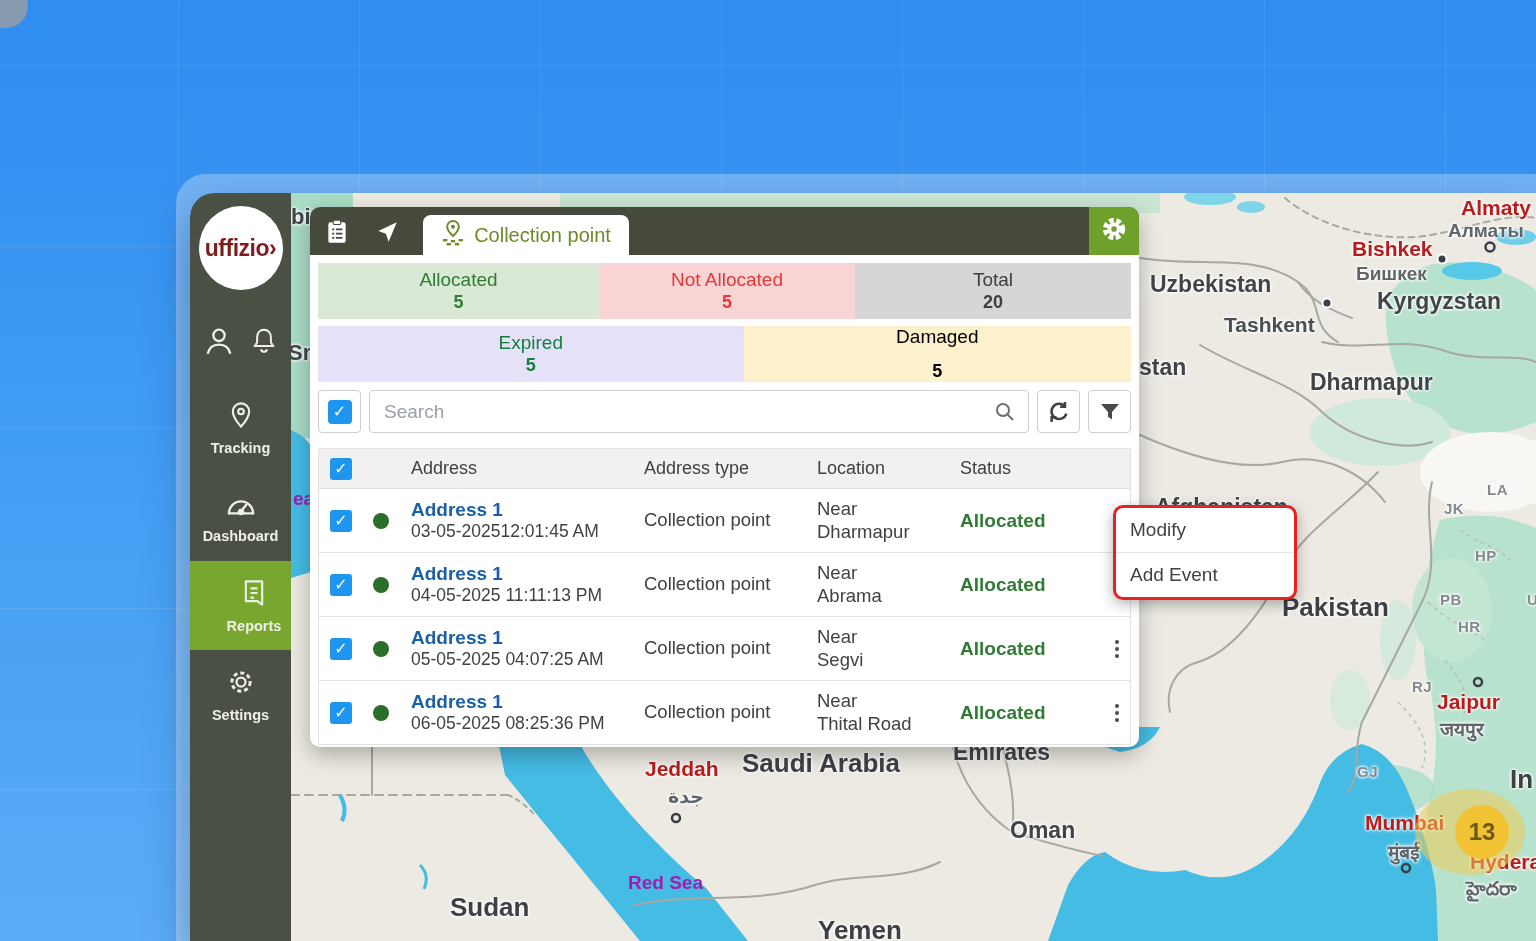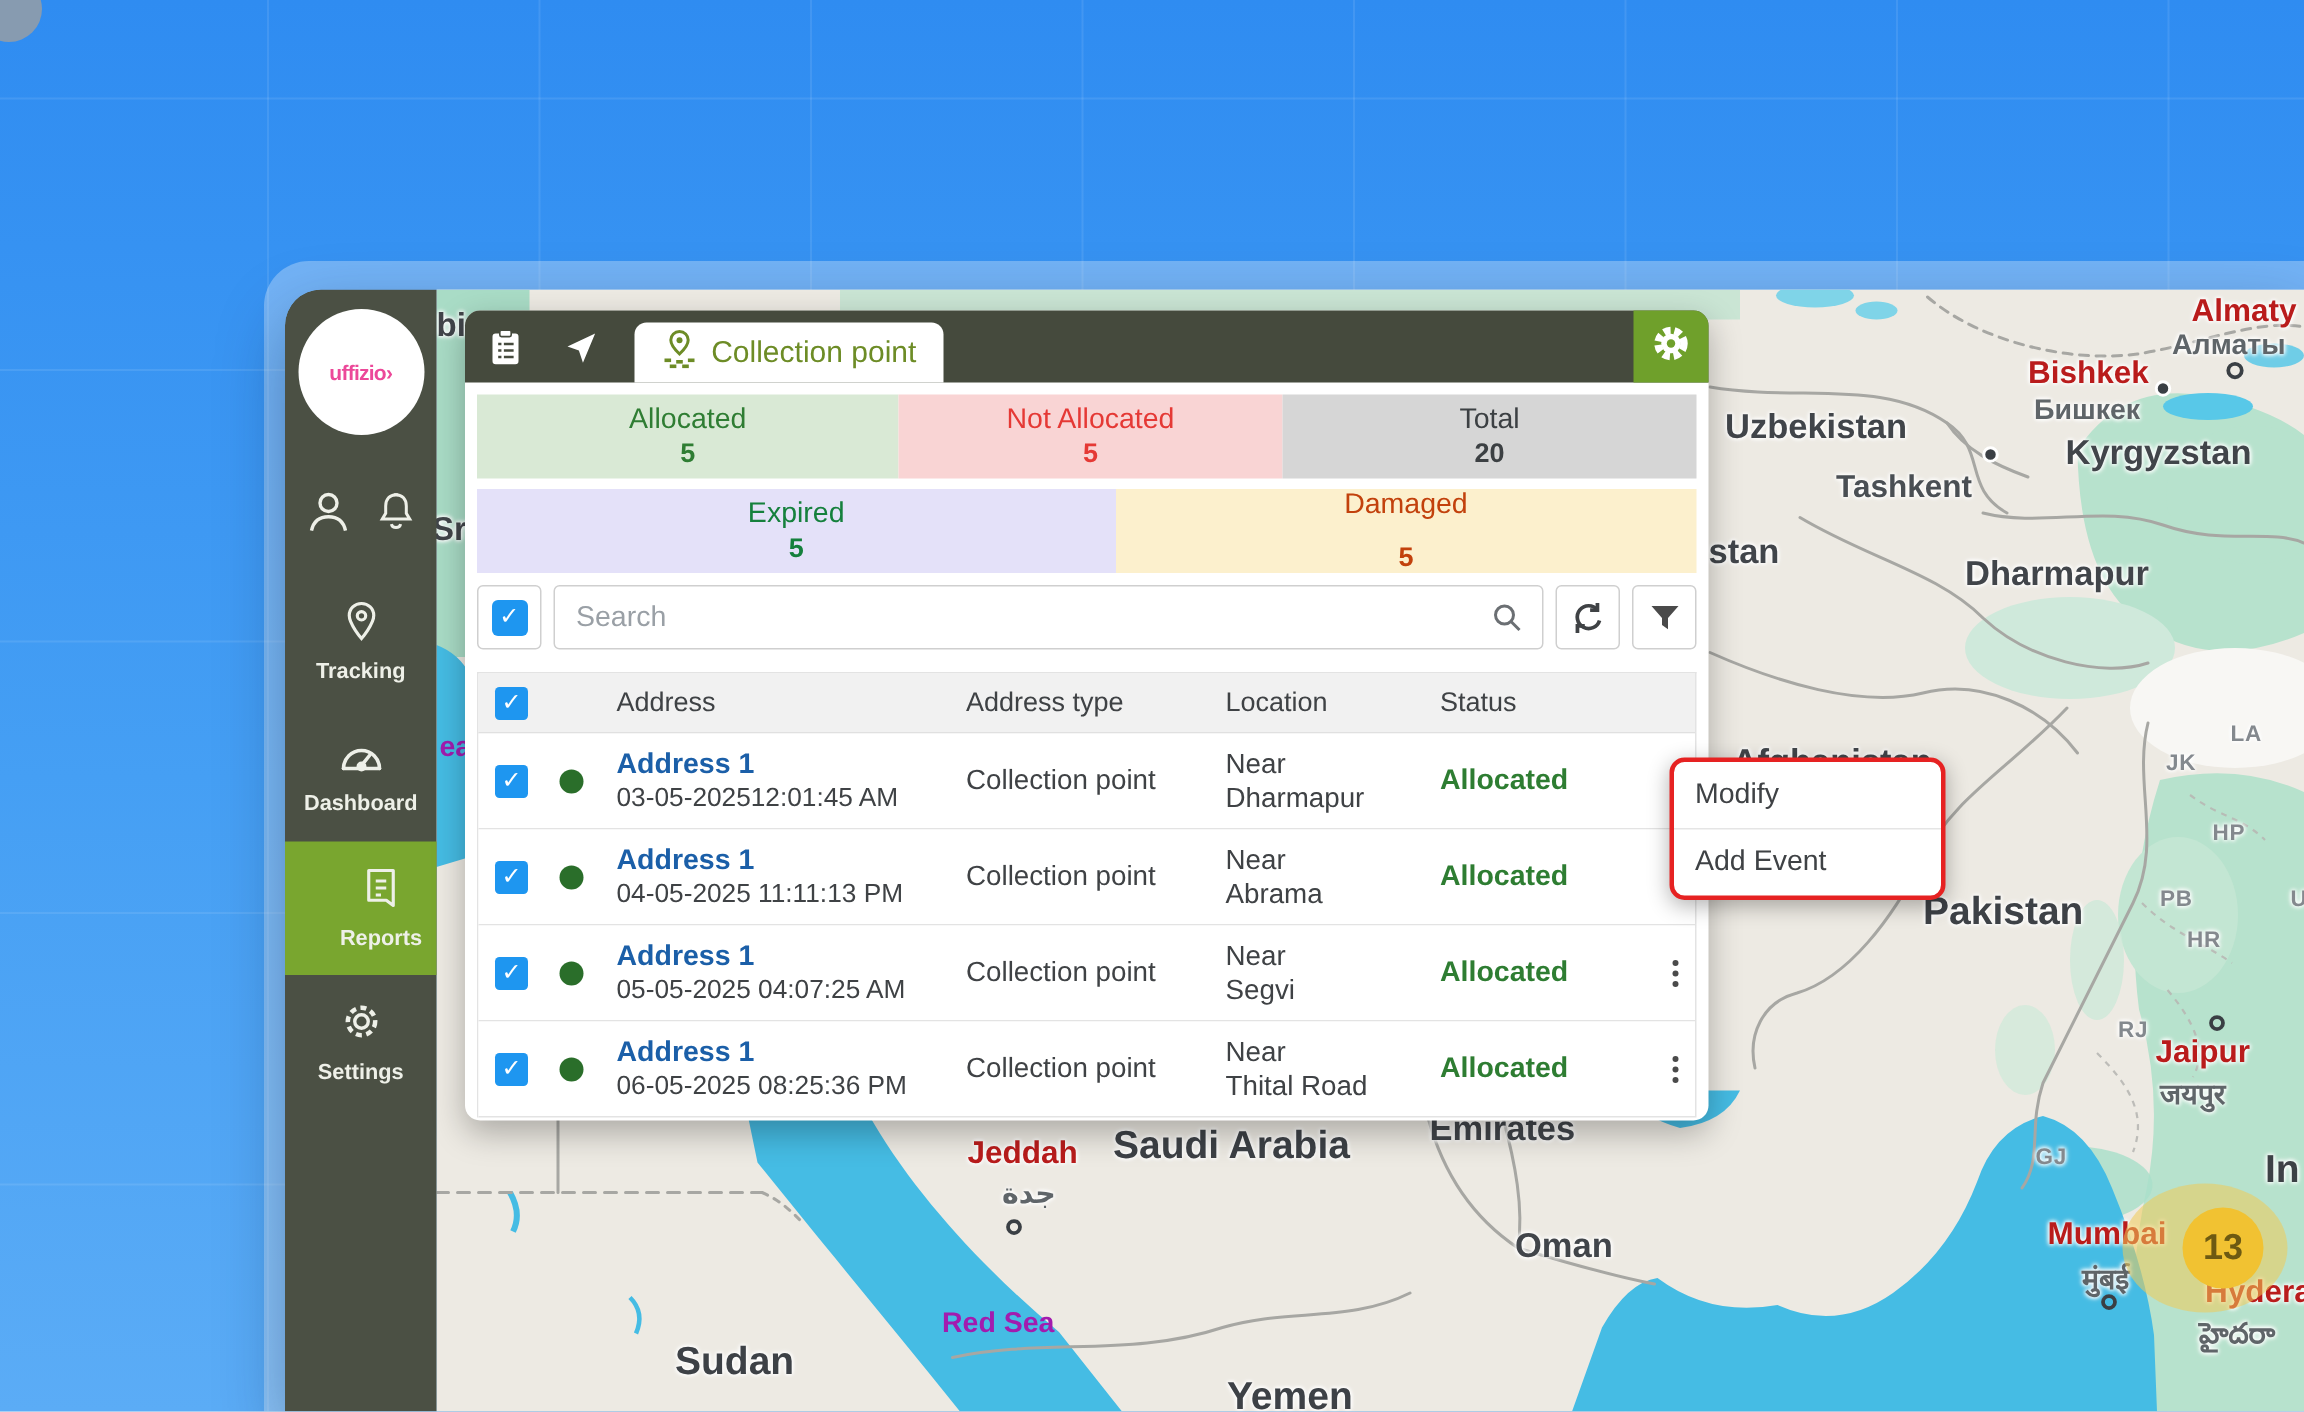--- a/index.html
+++ b/index.html
@@ -40,21 +40,21 @@
     background:rgba(241,202,87,.55);display:flex;align-items:center;justify-content:center;padding-left:24px;}
   .cluster-core{width:54px;height:54px;border-radius:50%;background:#f1c232;
     display:flex;align-items:center;justify-content:center;
     font-size:24px;font-weight:bold;color:#6d5a12;}
 
   
   .sidebar{position:absolute;left:0;top:0;width:101px;height:100%;background:#4b5044;
     border-radius:24px 0 0 0;z-index:5;display:flex;flex-direction:column;align-items:center;}
   .logo{margin-top:13px;width:84px;height:84px;border-radius:50%;background:#fff;
     display:flex;align-items:center;justify-content:center;}
-  .logo span{font-size:14px;font-weight:bold;color:#ec4899;letter-spacing:-.5px;}
+  .logo span{font-size:23px;font-weight:bold;color:#7f1d1d;letter-spacing:-.5px;}
   .side-icons{margin-top:34px;display:flex;gap:13px;align-items:center;}
   .side-items{position:absolute;left:0;top:190px;width:100%;}
   .side-item{height:89px;display:flex;flex-direction:column;align-items:center;
     justify-content:center;gap:6px;cursor:pointer;}
   .side-item.active{background:#79a62f;padding-left:27px;}
   .side-item .lbl{font-size:14.5px;font-weight:600;color:#eef0e8;}
 
   
   .panel{position:absolute;left:120px;top:14px;width:829px;height:540px;background:#fff;
     border-radius:10px;z-index:10;box-shadow:0 8px 22px rgba(0,0,0,.28);}
@@ -70,21 +70,21 @@
   .panel-body{padding:8px;}
   .stat-row{display:flex;}
   .stat-row.r1{margin-bottom:7px;}
   .stat{height:56px;display:flex;flex-direction:column;align-items:center;justify-content:center;}
   .st-l{font-size:19px;}
   .st-v{font-size:18px;font-weight:bold;margin-top:1px;}
   .st-alloc{width:281px;background:#d9e9d5;color:#2f7d33;}
   .st-nalloc{width:256px;background:#f9d4d4;color:#e53935;}
   .st-total{width:276px;background:#d6d6d6;color:#3c4043;}
   .st-exp{width:435px;background:#e4e1f9;color:#15803d;}
-  .st-dmg{width:396px;background:#fcf0cd;color:#c2410c;gap:12px;}
+  .st-dmg{width:396px;background:#fcf0cd;color:#000000;gap:12px;}
   .search-row{margin-top:8px;display:flex;gap:8px;}
   .sq-btn{width:43px;height:43px;background:#fff;border:1px solid #cfcfcf;border-radius:4px;
     display:flex;align-items:center;justify-content:center;cursor:pointer;box-sizing:border-box;}
   .cbx{width:24px;height:24px;background:#1e96f0;border-radius:4px;display:flex;
     align-items:center;justify-content:center;cursor:pointer;flex:none;}
   .cbx .tick{color:#fff;font-size:16px;font-weight:bold;line-height:1;}
   .cbx.small{width:22px;height:22px;border-radius:3px;}
   .search-wrap{position:relative;flex:1;}
   .search-wrap input{width:100%;height:43px;box-sizing:border-box;border:1px solid #cfcfcf;
     border-radius:4px;padding:0 44px 0 14px;font-size:19px;color:#3f4245;

